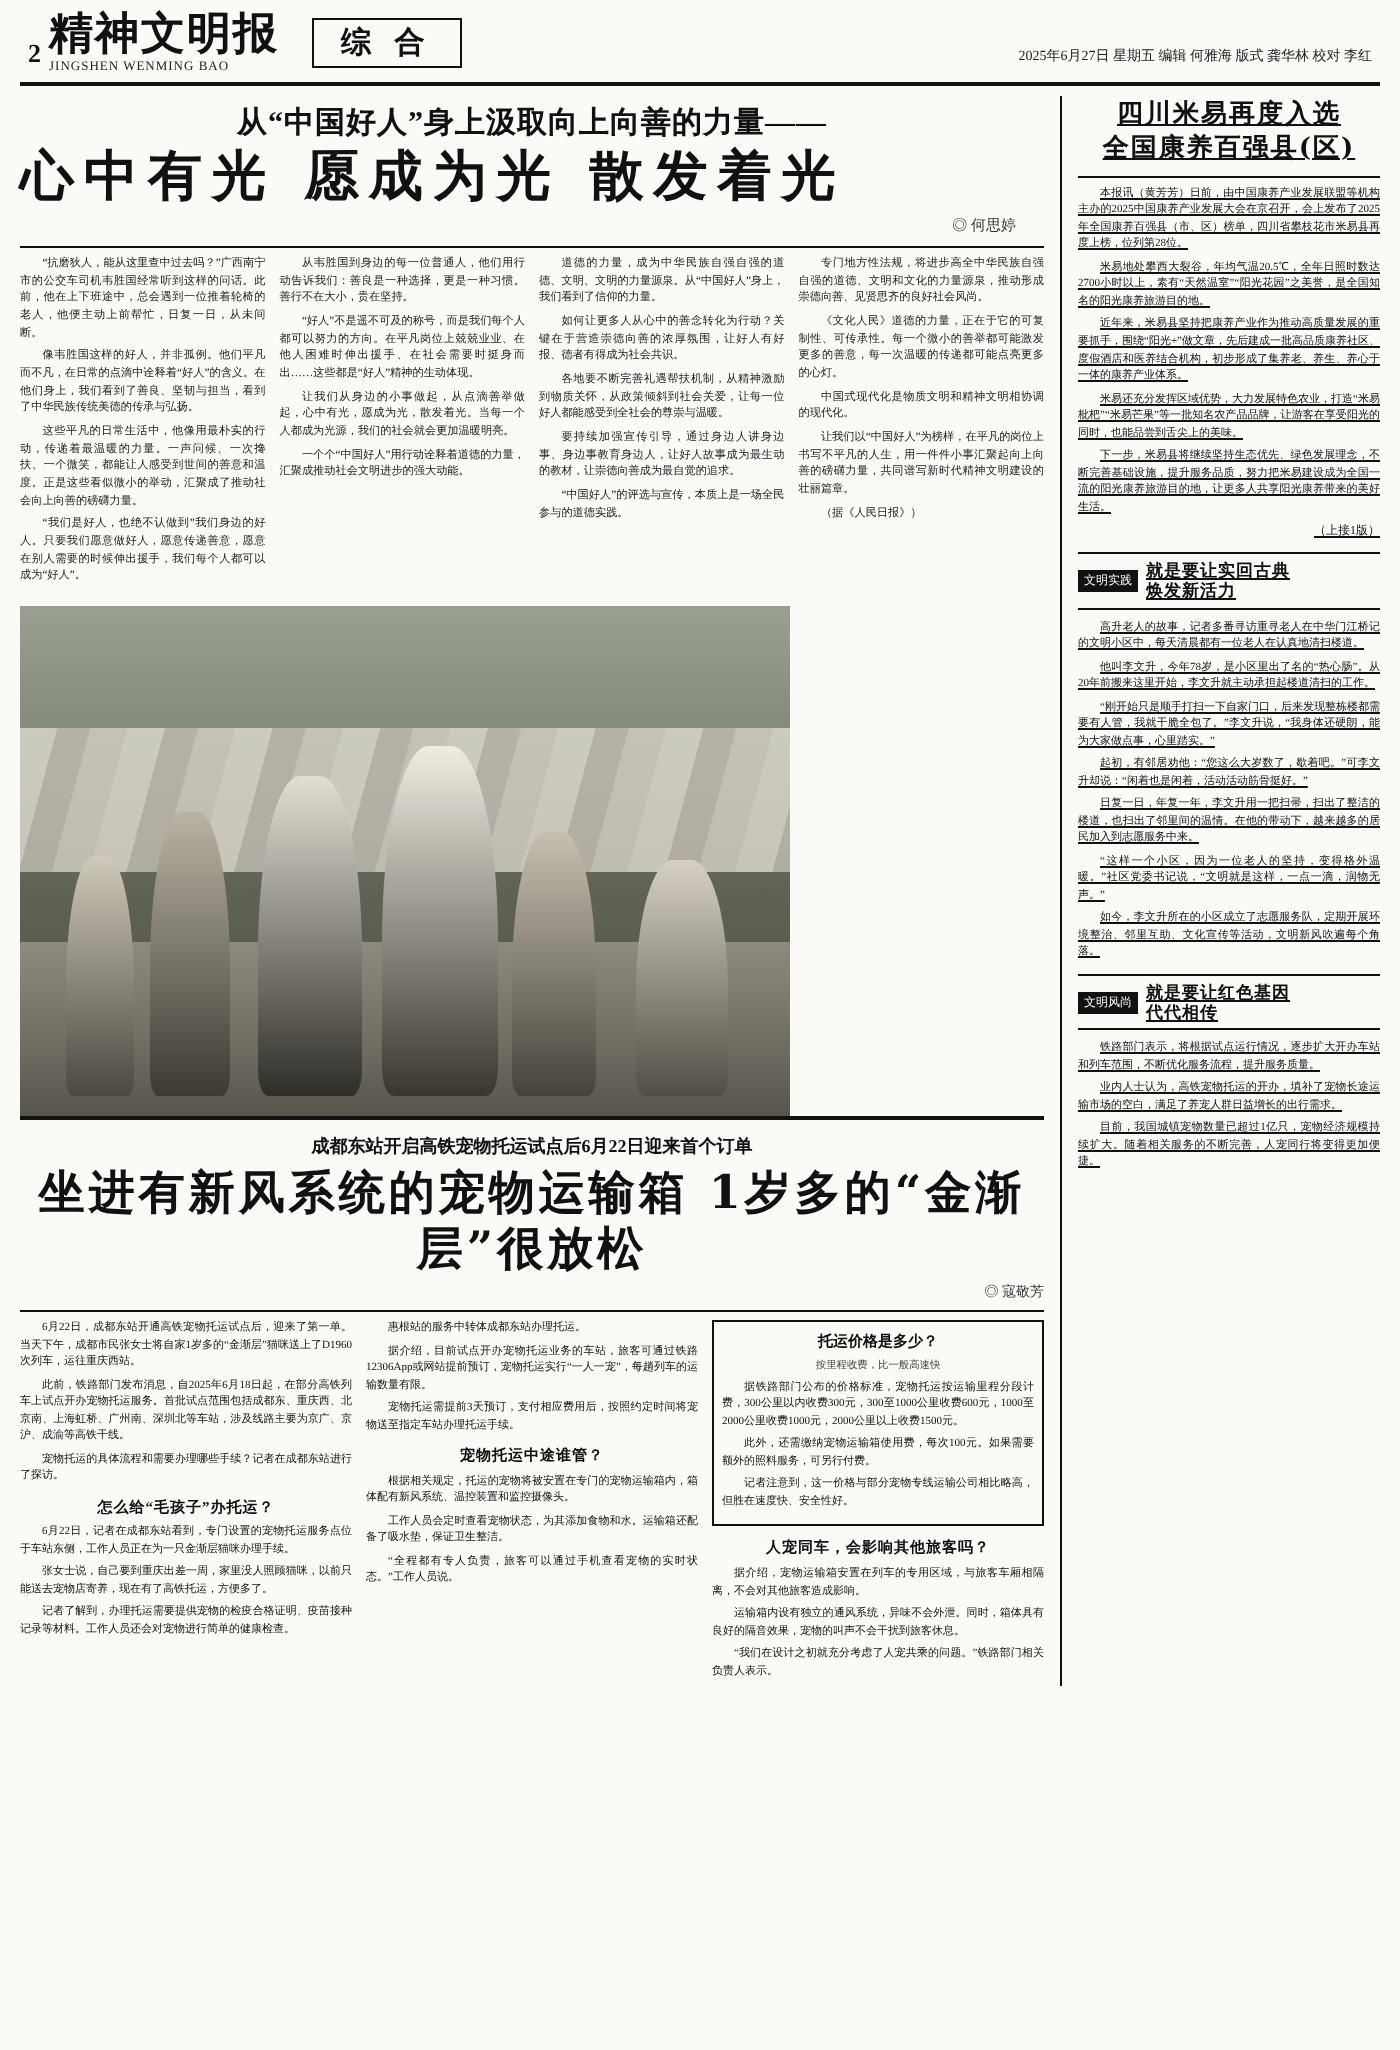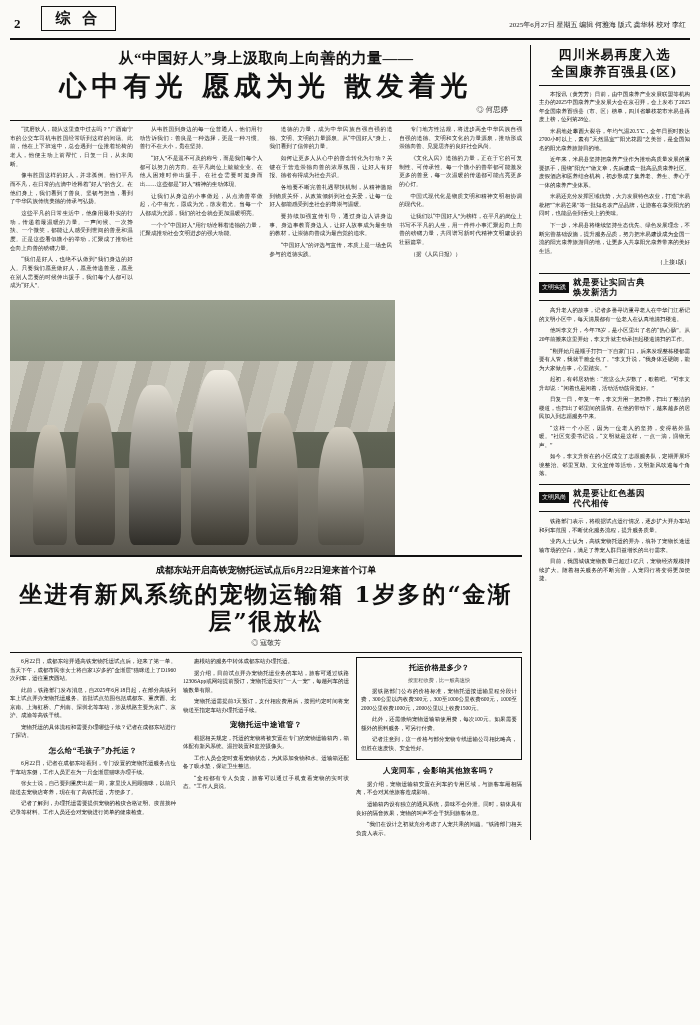--- a/index.html
+++ b/index.html
@@ -18,25 +18,25 @@
   .pagenum{font-size:13px;font-weight:bold;margin-right:4px;line-height:1;padding-bottom:4px;}
   .logo-block{display:flex;flex-direction:column;}
   .logo-cn{font-family:"DejaVu Serif", serif;font-size:22px;font-weight:bold;letter-spacing:1px;line-height:1.05;}
   .logo-en{font-size:6.5px;letter-spacing:.5px;color:#222;margin-top:1px;}
   .section-box{border:1px solid #111;padding:2px 14px;margin-left:16px;margin-bottom:3px;font-size:15px;font-weight:bold;letter-spacing:4px;}
   .masthead-right{margin-left:auto;font-size:7px;color:#222;padding-bottom:4px;text-align:left;}
 
   
   .cols{display:flex;margin-top:5px;}
   .leftcol{width:520px;padding-right:8px;box-sizing:border-box;}
-  .rightcol{width:160px;border-left:1px solid #111;padding-left:8px;box-sizing:border-box;}
+  .rightcol{width:160px;border-left:1px solid #111;padding-left:8px;box-sizing:border-box;text-decoration:underline;}
 
   
   .kicker{text-align:center;font-size:15px;margin:4px 0 2px;font-weight:bold;letter-spacing:.5px;}
-  .headline{text-align:center;font-family:"DejaVu Serif",serif;font-weight:bold;font-size:27px;letter-spacing:5px;line-height:1.15;margin:2px 0 4px;}
+  .headline{font-family:"DejaVu Serif",serif;font-weight:bold;font-size:27px;letter-spacing:5px;line-height:1.15;margin:2px 0 4px;}
   .byline{text-align:right;font-size:7.5px;color:#333;margin:0 14px 5px 0;}
   .rule-thin{border-top:1px solid #111;margin:4px 0;}
 
   
   .textgrid{display:flex;gap:7px;font-size:5.6px;line-height:1.55;text-align:justify;color:#1a1a1a;}
   .textgrid .c{flex:1;}
   .textgrid p{margin:0 0 3px;text-indent:2em;}
 
   
   .r-head{text-align:center;font-family:"DejaVu Serif",serif;font-weight:bold;font-size:13px;line-height:1.3;letter-spacing:1px;margin:2px 0 4px;}
@@ -60,36 +60,40 @@
       background:linear-gradient(180deg,#8e8a7e,#6f6c62 60%,#57544c);}
   .ph-fig{position:absolute;bottom:4%;border-radius:40% 40% 10% 10%/55% 55% 8% 8%;}
   .cap-title{font-family:"DejaVu Serif",serif;font-weight:bold;font-size:13px;text-align:center;margin:6px 0 3px;letter-spacing:1px;}
   .cap-text{font-size:5.4px;line-height:1.5;text-align:justify;}
   .cap-credit{font-size:5.4px;text-align:right;margin-top:2px;}
 
   
   .lower{margin-top:0;border-top:2px solid #111;padding-top:5px;}
   .sub-kicker{text-align:center;font-size:9px;font-weight:bold;margin:2px 0 3px;}
   .big2{text-align:center;font-family:"DejaVu Serif",serif;font-weight:bold;font-size:23px;letter-spacing:2px;line-height:1.2;margin:1px 0 3px;}
-  .byline2{text-align:center;font-size:7px;color:#333;margin-bottom:4px;}
+  .byline2{text-align:right;font-size:7px;color:#333;margin-bottom:4px;}
   .lowgrid{display:flex;gap:7px;font-size:5.5px;line-height:1.55;text-align:justify;}
   .lowgrid .c{flex:1;}
   .lowgrid p{margin:0 0 3px;text-indent:2em;}
   .subhead{font-weight:bold;font-size:7.5px;text-align:center;margin:5px 0 3px;letter-spacing:.5px;}
   .boxed{border:1px solid #111;padding:4px;margin-bottom:4px;}
   .boxed .bh{font-weight:bold;font-size:7.5px;text-align:center;margin-bottom:2px;}
   .boxed .bsub{font-size:5.2px;text-align:center;color:#444;margin-bottom:3px;}
 </style>
 </head>
 <body>
 
 <div class="page">
 
   <div class="masthead">
     <div class="pagenum">2</div>
+    <div class="logo-block">
+      <div class="logo-cn">精神文明报</div>
+      <div class="logo-en">JINGSHEN WENMING BAO</div>
+    </div>
     <div class="section-box">综 合</div>
     <div class="masthead-right">2025年6月27日 星期五  编辑 何雅海   版式 龚华林   校对 李红</div>
   </div>
 
   <div class="cols">
 
     <div class="leftcol">
 
       <div class="kicker">从“中国好人”身上汲取向上向善的力量——</div>
       <div class="headline">心中有光 愿成为光 散发着光</div>

